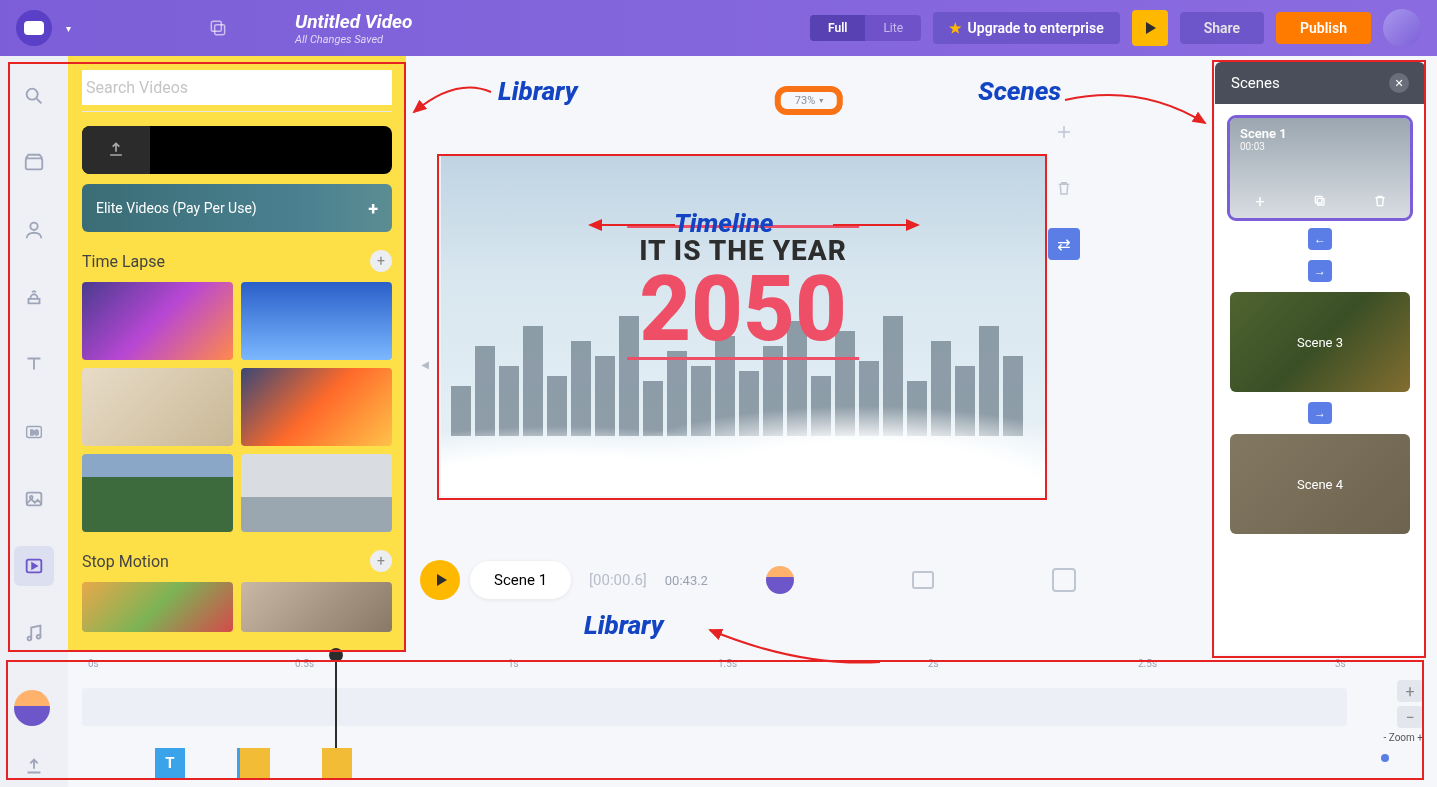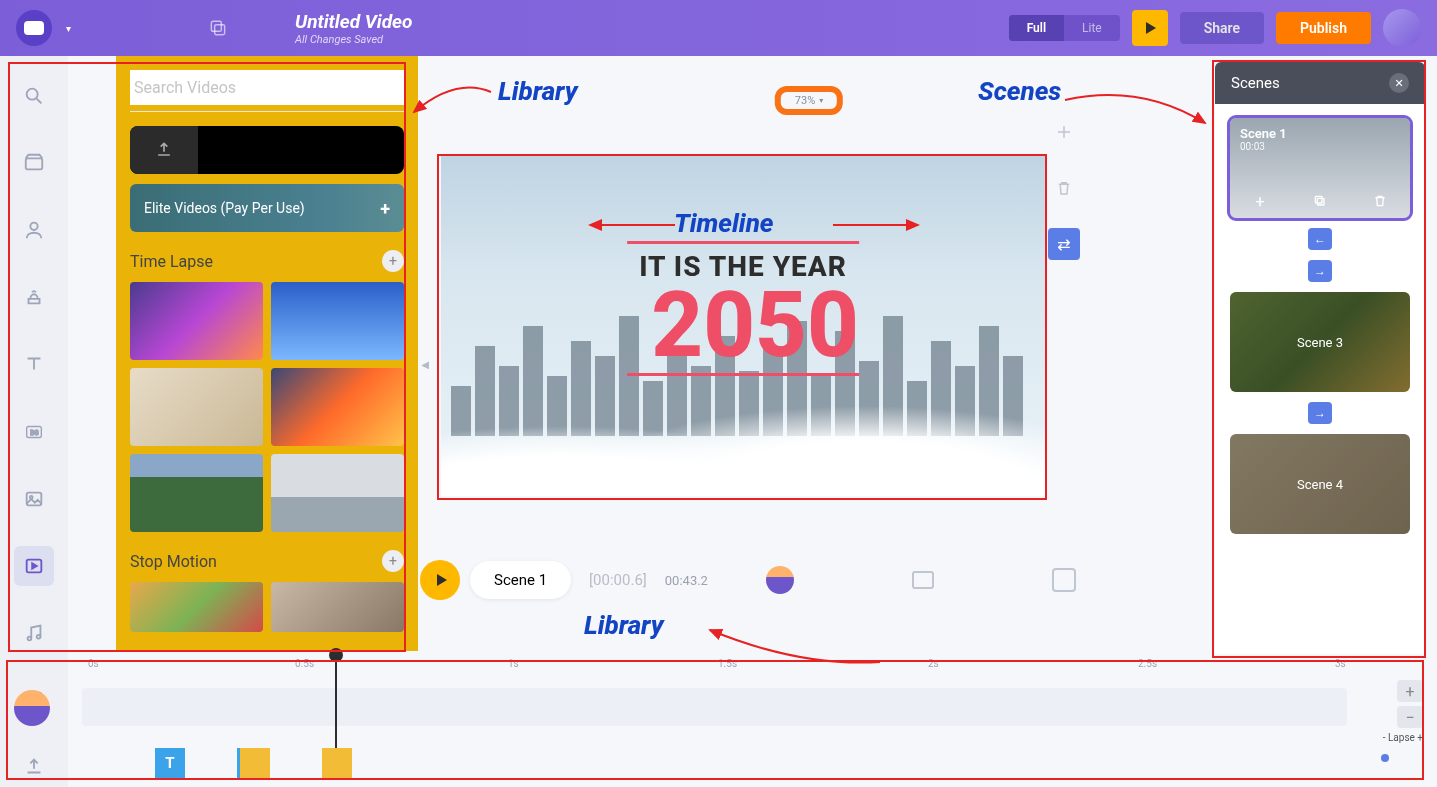--- a/index.html
+++ b/index.html
@@ -26,21 +26,21 @@
 .publish-btn { background:#ff7b00; color:white; border:none; padding:8px 24px; border-radius:4px; font-size:14px; font-weight:600;}
 .avatar-hdr { width:38px; height:38px; background:linear-gradient(135deg,#a898ed,#7c5fd8); border-radius:50%; }
 
 
 .leftrail { position:absolute; left:0; top:56px; width:68px; height:calc(100% - 56px); background:#eef0f6; display:flex; flex-direction:column; align-items:center; padding-top:20px; gap:28px; }
 .leftrail .ritem { width:40px; height:40px; display:flex; align-items:center; justify-content:center; color:#9ea5b8; cursor:pointer; border-radius:6px; }
 .leftrail .ritem.active { background:#dcdff0; color:#6d56ca; }
 .leftrail .ritem svg { width:22px; height:22px; }
 
 
-.library { position:absolute; left:68px; top:56px; width:302px; height:595px; background:#eab308; padding:14px; overflow:hidden;margin-left:48px; }
+.library { position:absolute; left:68px; top:56px; width:338px; height:595px; background:#fde047; padding:14px; overflow:hidden; }
 .lib-search { width:100%; border:none; font-size:16px; color:#b5b5b5; padding:8px 4px; outline:none; }
 .lib-search::placeholder{ color:#c5c5c5; }
 .lib-divider{ height:1px; background:#e8e8e8; margin:6px 0 14px;}
 .vid-tab { display:flex; background:black; border-radius:8px; height:48px; align-items:center; overflow:hidden;}
 .vid-tab-left { flex:1; display:flex; align-items:center; justify-content:center; gap:8px; color:white; font-size:16px;}
 .vid-ic { width:18px; height:18px; border:2px solid #ffb800; border-radius:3px; position:relative;}
 .vid-ic::before{ content:""; position:absolute; left:3px; top:2px; border-left:6px solid #ffb800; border-top:4px solid transparent; border-bottom:4px solid transparent;}
 .vid-tab-right { width:68px; height:100%; background:#2b2b2b; display:flex; align-items:center; justify-content:center;}
 .elite-row { margin-top:10px; height:48px; background:linear-gradient(90deg,#3a6d75 0%,#4a8090 70%,#5b8d93 100%); border-radius:6px; display:flex; align-items:center; padding:0 14px; color:white; font-size:14px; position:relative;}
 .elite-row .plus { margin-left:auto; font-size:18px; font-weight:700;}
@@ -51,21 +51,21 @@
 .thumbs .th { height:78px; border-radius:4px; }
 
 
 .canvas-area { position:absolute; left:406px; top:56px; width:806px; height:510px; }
 .zoom-ind { position:absolute; left:50%; transform:translateX(-50%); top:30px; padding:2px 14px; border:6px solid #f97316; border-radius:12px; font-size:11px; color:#8a8f9c; display:flex; align-items:center; gap:4px;}
 .zoom-ind::after{ content:"▾"; font-size:8px;}
 .stage { position:absolute; left:35px; top:100px; width:604px; height:340px; background:linear-gradient(180deg,#bfd4e3 0%,#d8e6ef 35%,#eaf3f8 100%); overflow:hidden;}
 .clouds { position:absolute; bottom:0; left:0; right:0; height:160px; background:radial-gradient(ellipse 400px 100px at 20% 100%,#fff 40%,transparent 70%),radial-gradient(ellipse 400px 120px at 70% 100%,#fff 45%,transparent 75%);}
 .buildings { position:absolute; bottom:60px; left:0; right:0; height:140px; display:flex; align-items:flex-end; gap:4px; padding:0 10px;}
 .buildings div { width:20px; background:#6a7b88; opacity:0.7;}
-.stage-text { position:absolute; left:50%; top:85px; transform:translateX(-50%); text-align:right; }
+.stage-text { position:absolute; left:50%; top:69px; transform:translateX(-50%); text-align:center; }
 .stage-line1 { font-size:28px; font-weight:800; color:#2d2d2d; letter-spacing:1px; border-top:3px solid #ef4e67; padding-top:6px; display:inline-block; padding-left:12px; padding-right:12px;}
 .stage-line2 { font-size:90px; font-weight:800; color:#ef4e67; line-height:0.95; border-bottom:3px solid #ef4e67; padding-bottom:4px;}
 .right-tools { position:absolute; right:132px; top:60px; display:flex; flex-direction:column; gap:24px; align-items:center;}
 .right-tools div { width:32px; height:32px; display:flex; align-items:center; justify-content:center; color:#bfc5d1;}
 .right-tools .bluebtn { background:#5a7ee6; color:white; border-radius:4px;}
 .collapse-handle { position:absolute; left:13px; top:288px; width:12px; height:40px; display:flex; align-items:center; justify-content:center; color:#b5bcc9; font-size:10px; }
 
 
 .scenes-panel { position:absolute; right:12px; top:62px; width:210px; background:transparent;}
 .scenes-hdr { background:#4a4d5a; color:white; height:42px; display:flex; align-items:center; padding:0 16px; font-size:15px; border-radius:6px 6px 0 0;}
@@ -126,20 +126,23 @@
   </div>
   <div class="title-block">
     <div class="ttl">Untitled Video</div>
     <div class="sub">All Changes Saved</div>
   </div>
   <div class="spacer"></div>
   <div class="mode-toggle">
     <div class="active">Full</div>
     <div>Lite</div>
   </div>
+  <button class="upg-btn">
+      <span>Upgrade to enterprise</span>
+    </button>
   <div class="play-hdr"></div>
   <button class="share-btn">Share</button>
   <button class="publish-btn">Publish</button>
   <div class="avatar-hdr"></div>
 </div>
 
 <div class="leftrail">
   <div class="ritem">
       <svg viewBox="0 0 24 24" fill="none" stroke="currentColor" stroke-width="2">
         <circle cx="10" cy="10" r="6"></circle>
@@ -356,21 +359,21 @@
 <div class="tl-row"></div>
 <div class="playhead"></div>
 <div class="clip-t">T</div>
 <div class="clip-y1b"></div>
 <div class="clip-y1"></div>
 <div class="clip-y2"></div>
 <div class="zoom-ctrl">
   <div class="zb">+</div>
   <div class="zb">−</div>
 </div>
-<div class="zoom-lbl">Lapse</div>
+<div class="zoom-lbl">Zoom</div>
 <div class="zoom-dot"></div>
 
 <div class="ann-box" style="left:8px; top:62px; width:398px; height:590px;"></div>
 <div class="ann-box" style="left:437px; top:154px; width:610px; height:346px;"></div>
 <div class="ann-box" style="left:1212px; top:60px; width:214px; height:598px;"></div>
 <div class="ann-box" style="left:6px; top:660px; width:1418px; height:120px;"></div>
 
 <span class="ann-label" style="left:498px; top:76px;">Library</span>
 <span class="ann-label" style="left:674px; top:208px;">Timeline</span>
 <span class="ann-label" style="left:978px; top:76px;">Scenes</span>

